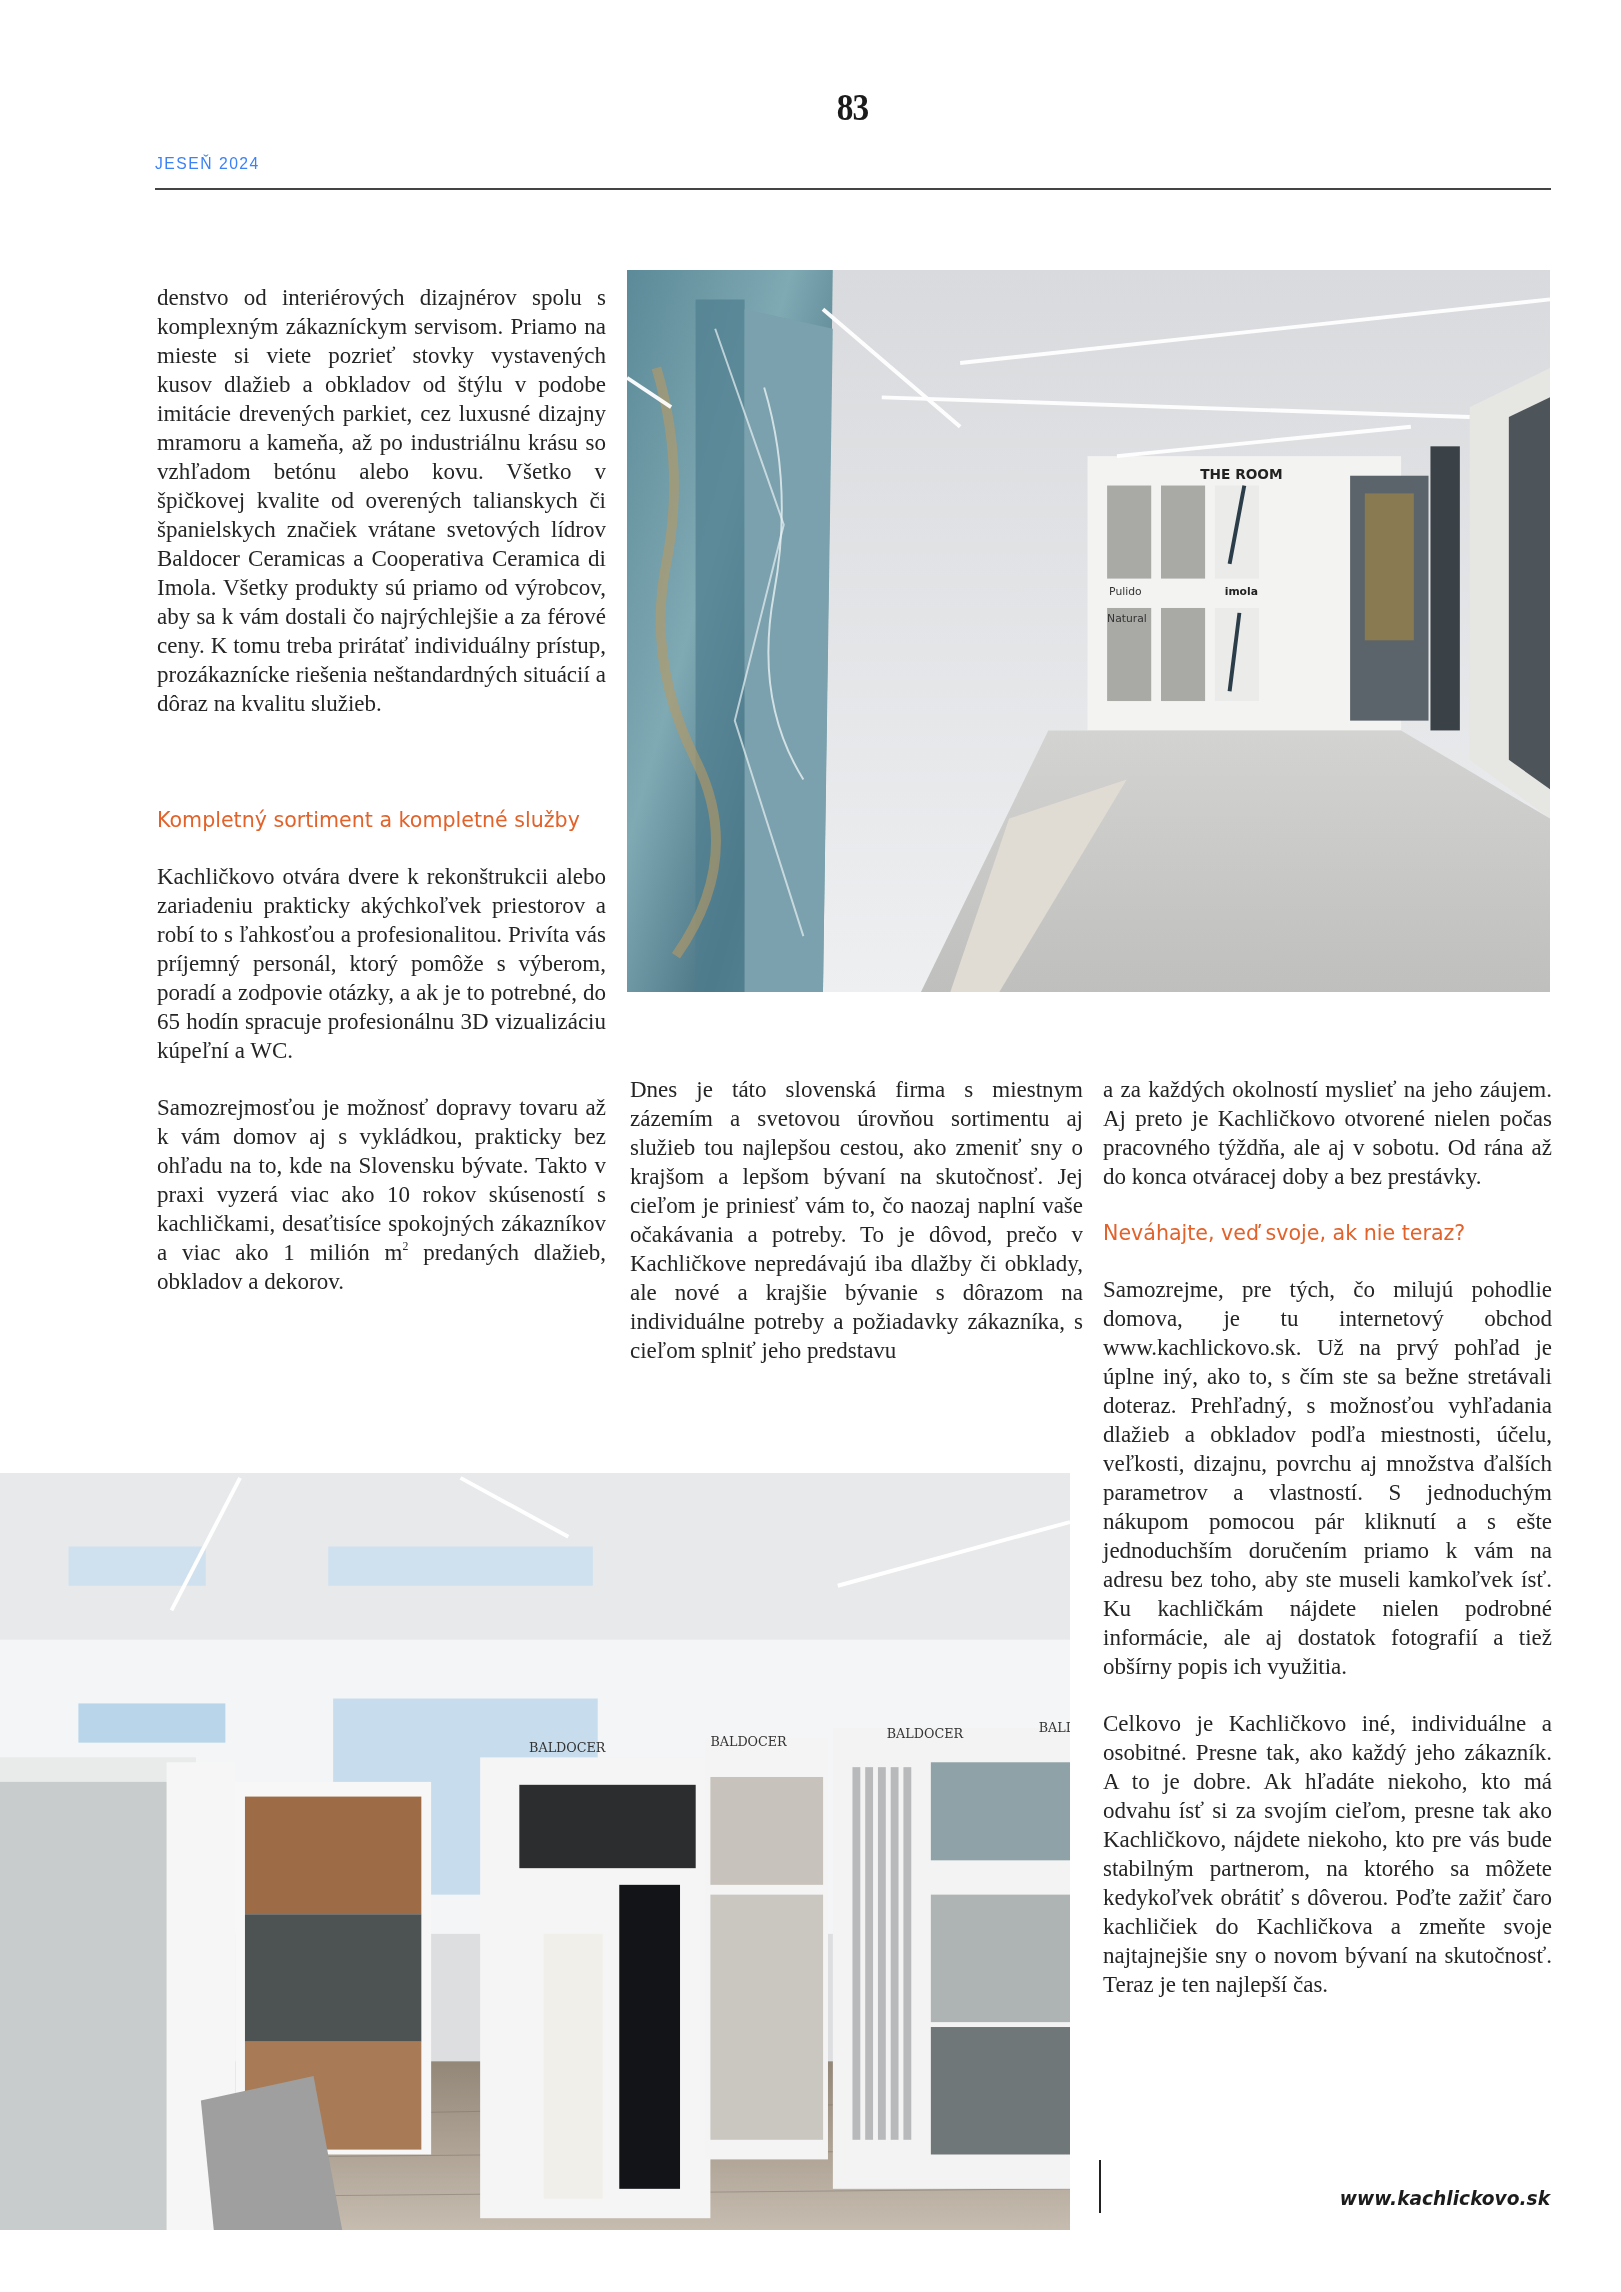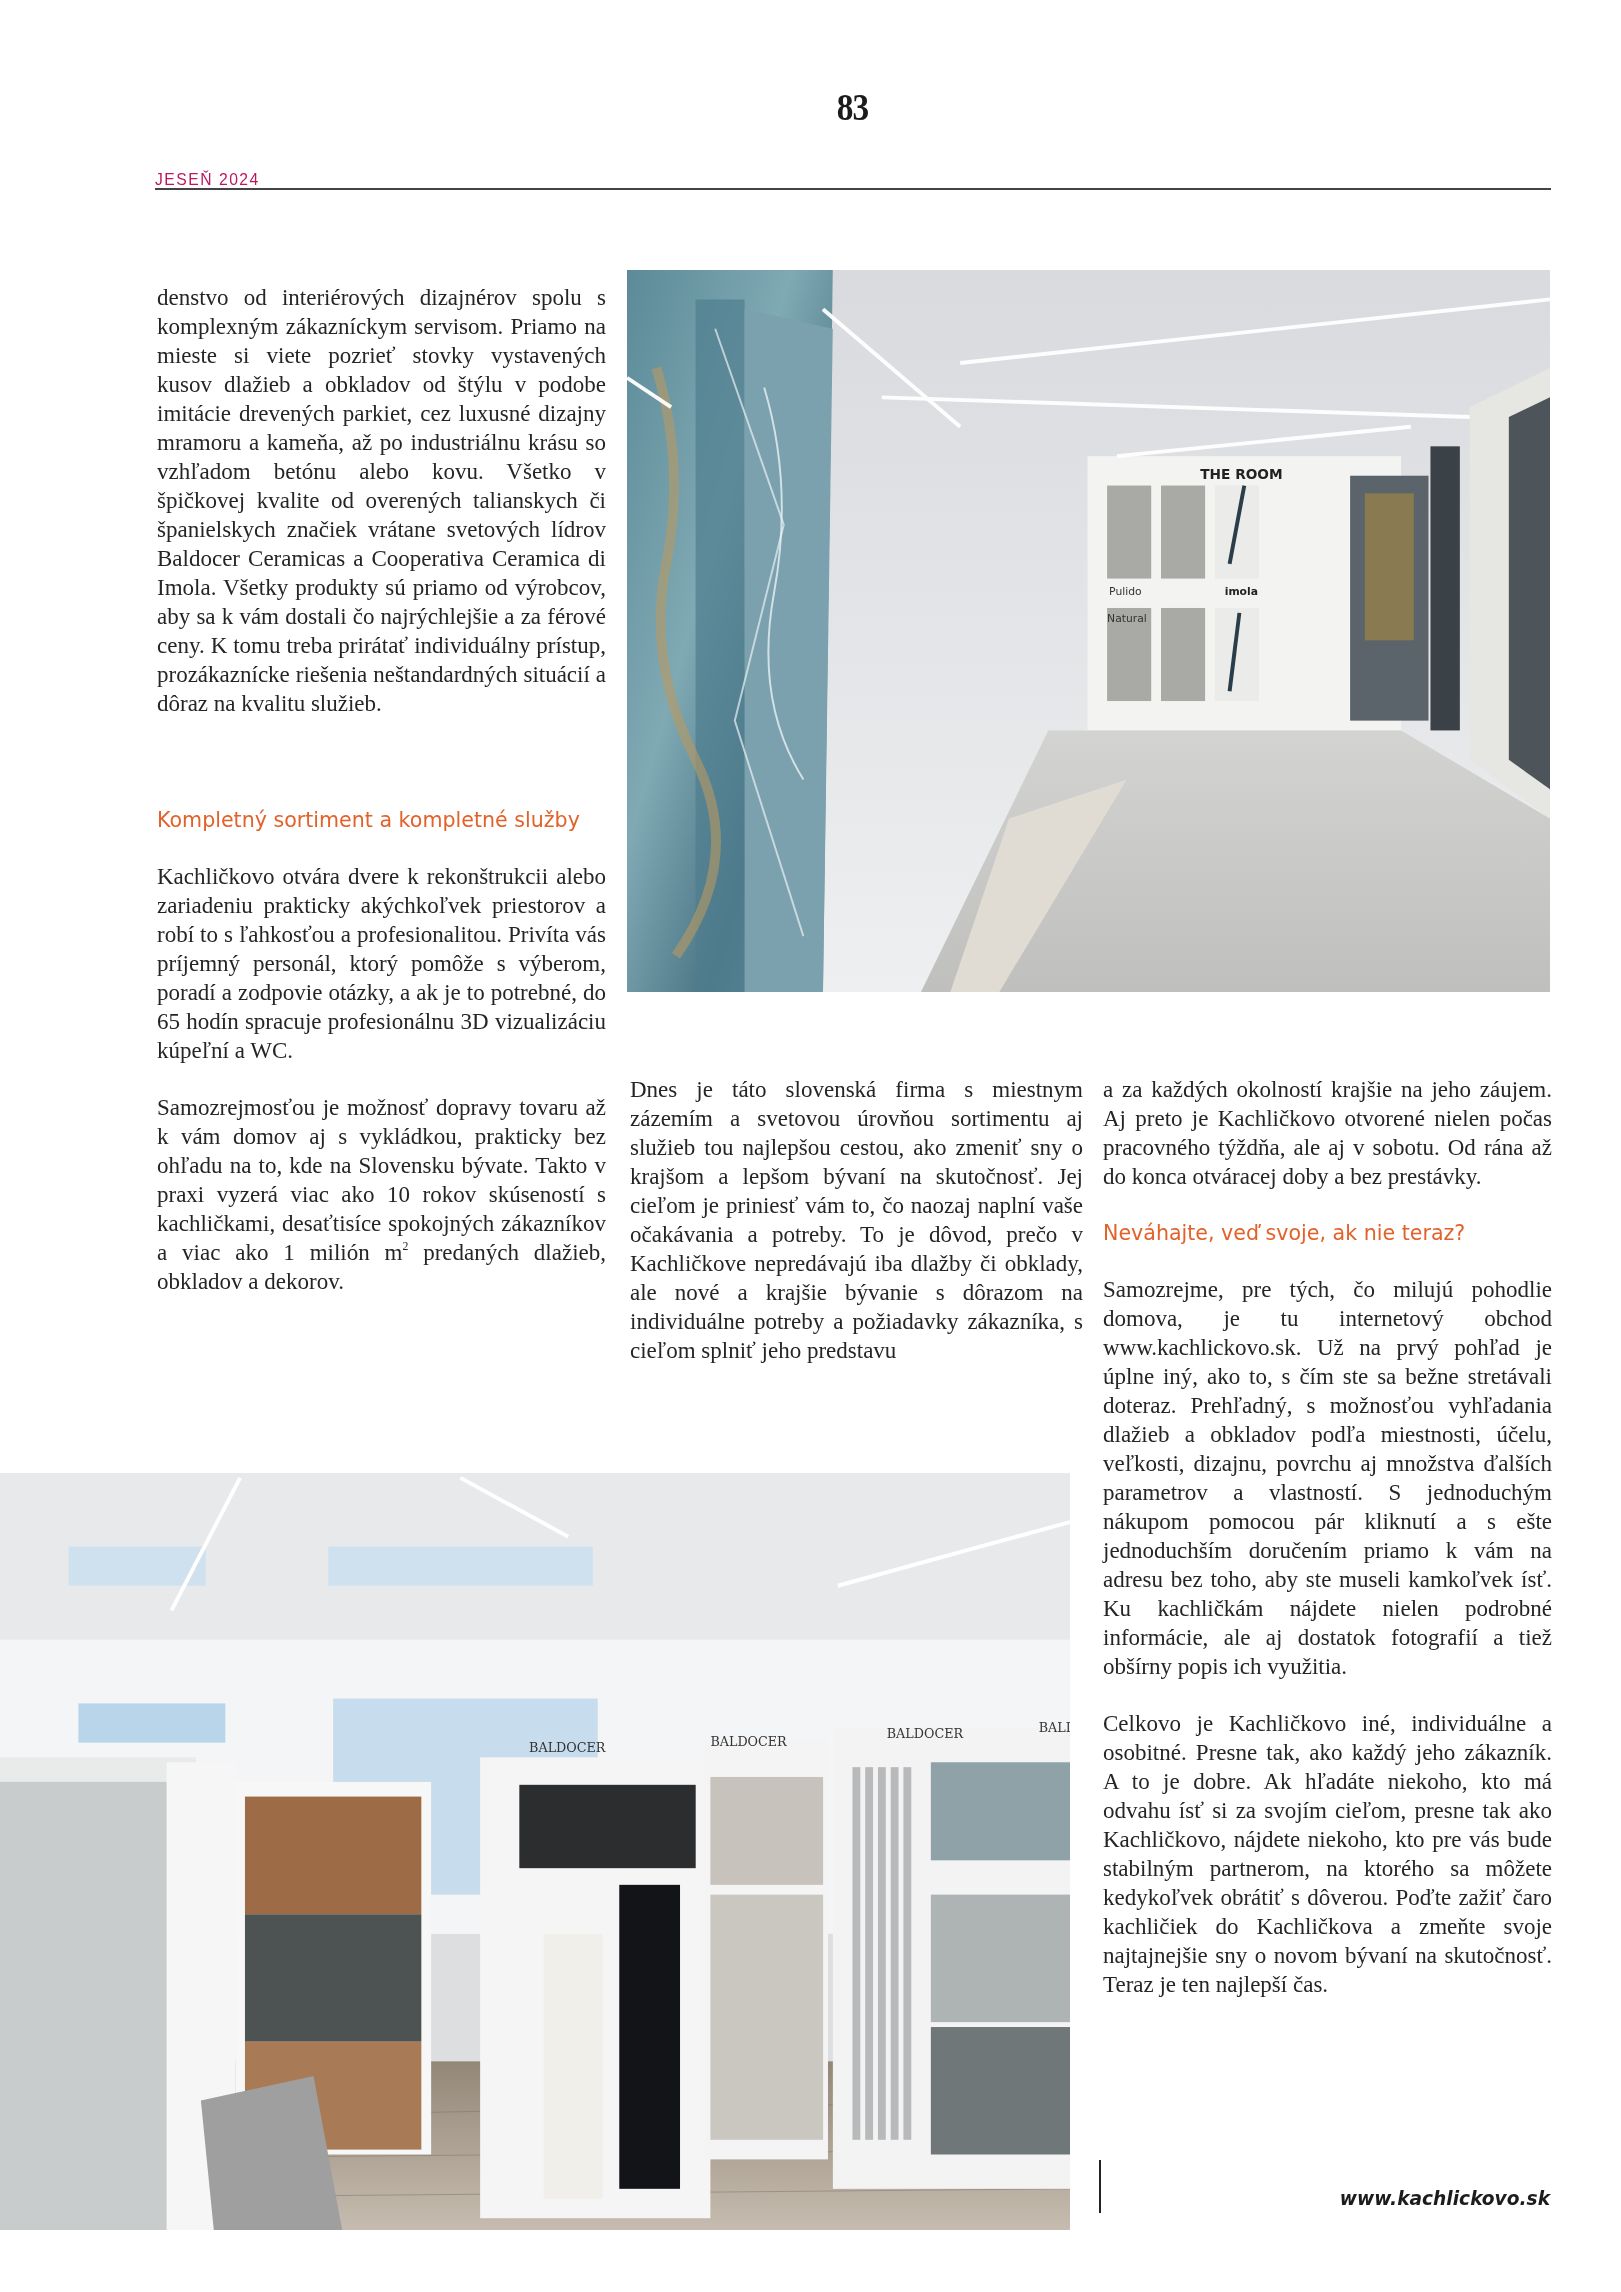--- a/index.html
+++ b/index.html
@@ -9,22 +9,21 @@
     font-family: "DejaVu Serif", "Liberation Serif", serif;
   }
   .page-number {
     position: absolute; left: 0; width: 1705px; top: 86px; text-align: center;
     font-family: "Liberation Serif", serif; font-weight: bold; font-size: 37px;
     color: #1b1b1b; letter-spacing: -1px; transform: scaleX(0.9);
   }
   .issue {
     position: absolute; left: 155px; top: 155px;
     font-family: "Liberation Sans", sans-serif; font-size: 15.7px; letter-spacing: 1.5px;
-    color: #be185d;
-    margin-top: 16px;
+    color: #3b82f6;
   }
   .rule { position: absolute; left: 155px; top: 188px; width: 1396px; height: 2px; background: #444; }
 
   .col {
     position: absolute; font-size: 23px; line-height: 29px; text-align: justify;
     hyphens: manual; color: #252525;
     font-family: "Liberation Serif", serif;
   }
   .col p { margin: 0 0 28px 0; }
   .col h2 {
@@ -129,21 +128,21 @@
       <line x1="0" y1="110" x2="45" y2="140"></line>
     </g>
   </svg>
 </div>
 
 <div class="col col-b">
   <p>Dnes je táto slovenská firma s miestnym zázemím a svetovou úrovňou sortimentu aj služieb tou najlepšou cestou, ako zmeniť sny o krajšom a lepšom bývaní na skutočnosť. Jej cieľom je priniesť vám to, čo naozaj naplní vaše očakávania a potreby. To je dôvod, prečo v Kachličkove nepredávajú iba dlažby či obklady, ale nové a krajšie bývanie s dôrazom na individuálne potreby a požiadavky zákazníka, s cieľom splniť jeho predstavu</p>
 </div>
 
 <div class="col col-c">
-  <p>a za každých okolností krajšie na jeho záujem. Aj preto je Kachličkovo otvorené nielen počas pracovného týždňa, ale aj v sobotu. Od rána až do konca otváracej doby a bez prestávky.</p>
+  <p>a za každých okolností myslieť na jeho záujem. Aj preto je Kachličkovo otvorené nielen počas pracovného týždňa, ale aj v sobotu. Od rána až do konca otváracej doby a bez prestávky.</p>
   <h2>Neváhajte, veď svoje, ak nie teraz?</h2>
   <p>Samozrejme, pre tých, čo milujú pohodlie domova, je tu internetový obchod www.kachlickovo.sk. Už na prvý pohľad je úplne iný, ako to, s čím ste sa bežne stretávali doteraz. Prehľadný, s možnosťou vyhľadania dlažieb a obkladov podľa miestnosti, účelu, veľkosti, dizajnu, povrchu aj množstva ďalších parametrov a vlastností. S jednoduchým nákupom pomocou pár kliknutí a s ešte jednoduchším doručením priamo k vám na adresu bez toho, aby ste museli kamkoľvek ísť. Ku kachličkám nájdete nielen podrobné informácie, ale aj dostatok fotografií a tiež obšírny popis ich využitia.</p>
   <p>Celkovo je Kachličkovo iné, individuálne a osobitné. Presne tak, ako každý jeho zákazník. A to je dobre. Ak hľadáte niekoho, kto má odvahu ísť si za svojím cieľom, presne tak ako Kachličkovo, nájdete niekoho, kto pre vás bude stabilným partnerom, na ktorého sa môžete kedykoľvek obrátiť s dôverou. Poďte zažiť čaro kachličiek do Kachličkova a zmeňte svoje najtajnejšie sny o novom bývaní na skutočnosť. Teraz je ten najlepší čas.</p>
 </div>
 
 <div class="photo photo-bottom">
   <svg viewBox="0 0 1092 772" preserveAspectRatio="none">
     <defs>
       <linearGradient id="wood" x1="0" y1="0" x2="0" y2="1">
         <stop offset="0" stop-color="#938778"></stop>

